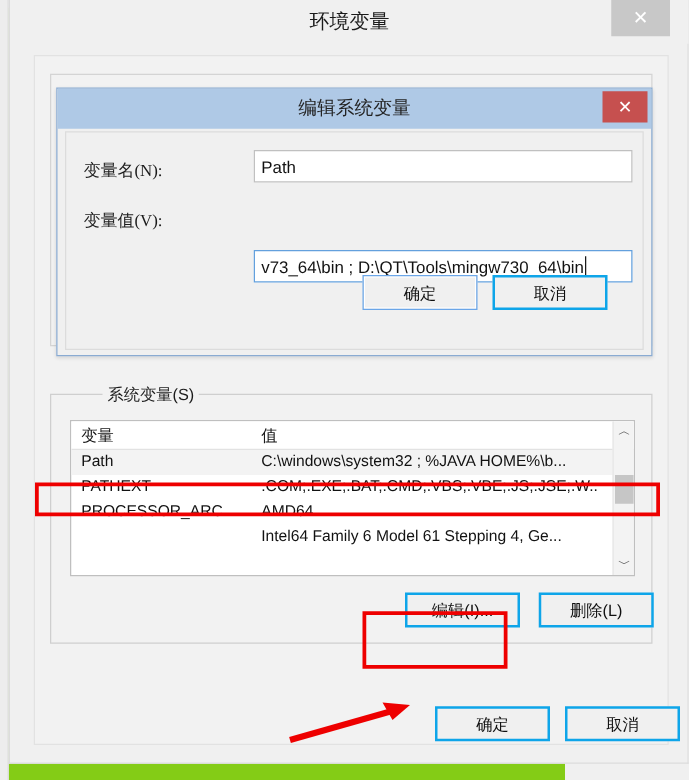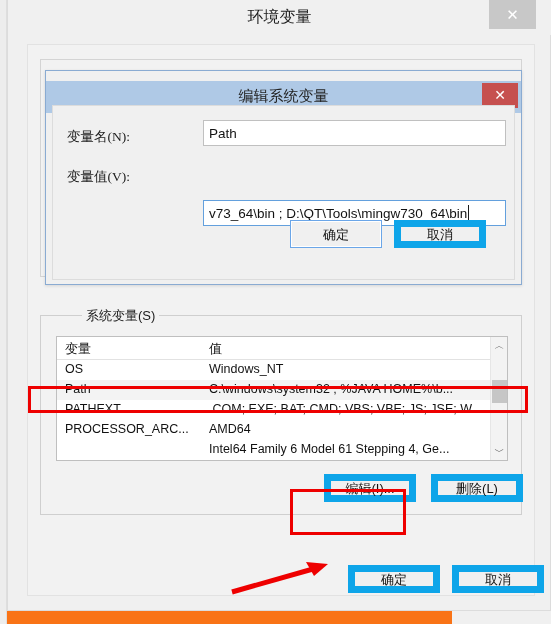--- a/index.html
+++ b/index.html
@@ -7,21 +7,21 @@
     margin: 0; padding: 0;
     width: 551px; height: 624px;
     overflow: hidden;
     background: #f0f0f0;
     font-family: "Liberation Sans", "DejaVu Sans", sans-serif;
   }
 
   #root {
     position: relative;
     width: 452px; height: 624px;
-    background: #f97316;
+    background: #84cc16;
   }
 
   
   .outer-frame-left {
     position: absolute; left: 0; top: 0;
     width: 7px; height: 624px;
     background: #ededed;
     border-right: 1px solid #dedede;
   }
   .outer-frame-strip {
@@ -173,21 +173,21 @@
     position: absolute;
     left: 1px; top: 43px;
     width: 15px; height: 23px;
     background: #c6c6c6;
   }
 
   
   .btn {
     position: absolute;
     background: #f0f0f0;
-    border: 7px solid #0ea5e9;
+    border: 2px solid #0ea5e9;
     font-size: 13px;
     color: #101010;
     text-align: center;
     cursor: default;
     line-height: 1;
     display: flex;
     align-items: center;
     justify-content: center;
   }
   .btn.focus {
@@ -208,21 +208,20 @@
     left: 45px; top: 70px;
     width: 477px; height: 215px;
     background: #f0f0f0;
     border: 1px solid #8aabd2;
     box-shadow: 0 1px 3px rgba(0,0,0,0.12);
   }
   #edit-titlebar {
     position: absolute; left: 0; top: 0;
     width: 475px; height: 32px;
     background: #afc9e6;
-    margin-top: 10px;
   }
   #edit-title {
     position: absolute;
     left: 0; top: 6px; width: 475px;
     text-align: center;
     font-size: 15px;
     color: #232323;
   }
   #edit-close {
     position: absolute;
@@ -317,24 +316,20 @@
       <div id="sys-group">
         <div id="sys-group-label">系统变量(S)</div>
 
         <div id="sys-table">
           <div class="tbl-header">
             <div class="th th-var">变量</div>
             <div class="th th-val">值</div>
           </div>
 
           <div class="tbl-body">
-            <div class="tbl-row">
-              <div class="c-name">OS</div>
-              <div class="c-val">Windows_NT</div>
-            </div>
             <div class="tbl-row selected">
               <div class="c-name">Path</div>
               <div class="c-val">C:\windows\system32 ; %JAVA HOME%\b...</div>
             </div>
             <div class="tbl-row">
               <div class="c-name">PATHEXT</div>
               <div class="c-val">.COM;.EXE;.BAT;.CMD;.VBS;.VBE;.JS;.JSE;.W...</div>
             </div>
             <div class="tbl-row">
               <div class="c-name">PROCESSOR_ARC...</div>

